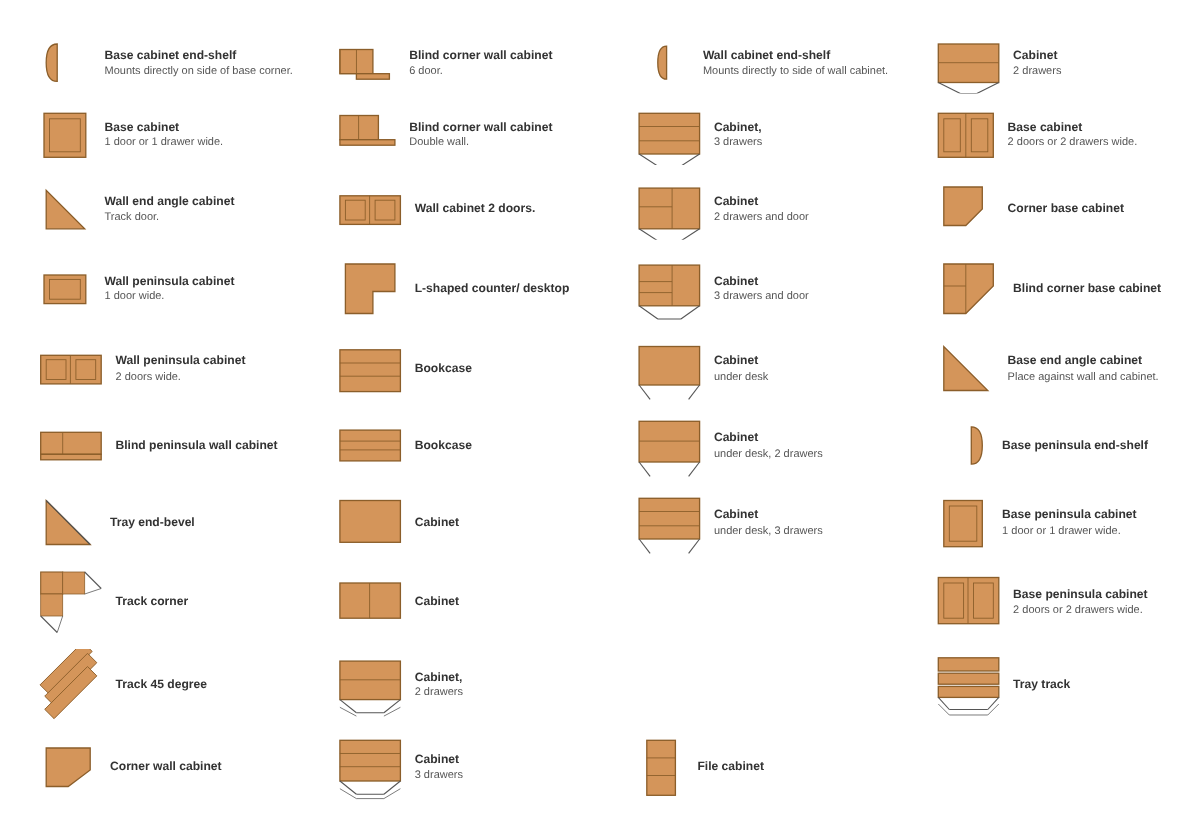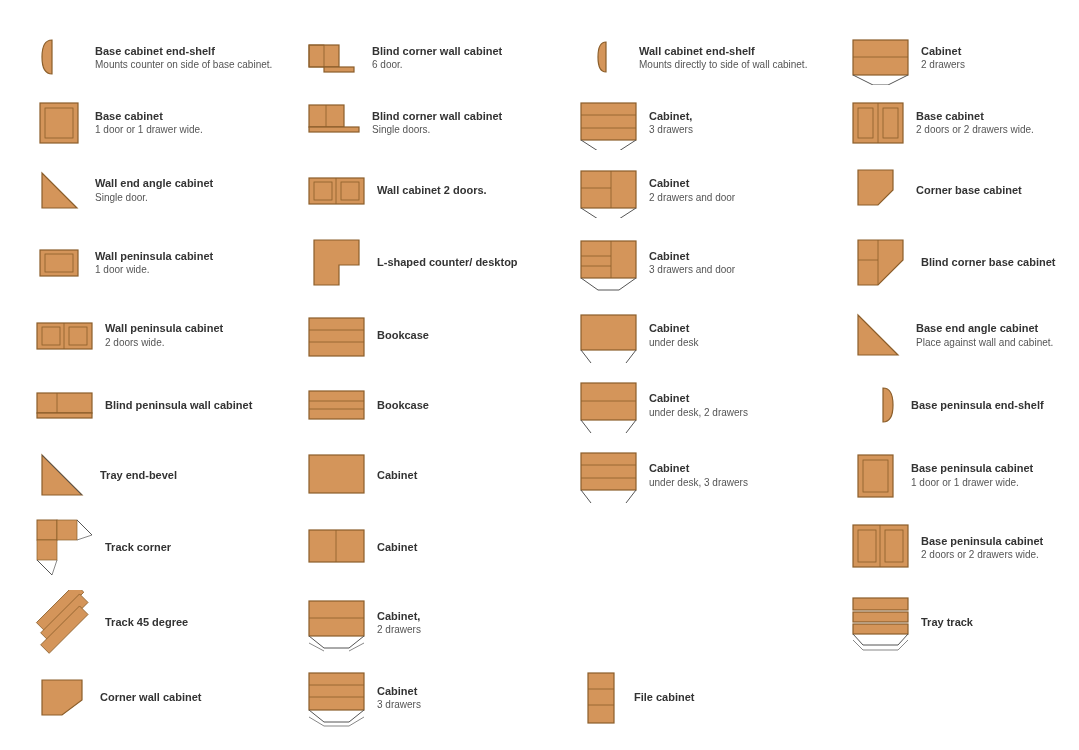--- a/index.html
+++ b/index.html
@@ -72,21 +72,21 @@
   <div class="grid">
 
     <div class="item">
       <div class="item-icon">
         <svg width="55" height="55" viewBox="0 0 55 55">
           <path d="M20,10 Q10,10 10,27 Q10,44 20,44 L20,44 L20,10 Z" class="cab-fill cab-stroke"></path>
         </svg>
       </div>
       <div class="item-label">
         <div class="name">Base cabinet end-shelf</div>
-        <div class="desc">Mounts counter on side of base cabinet.</div>
+        <div class="desc">Mounts directly on side of base corner.</div>
       </div>
     </div>
 
     <div class="item">
       <div class="item-icon">
         <svg width="60" height="55" viewBox="0 0 60 55">
           <rect x="5" y="15" width="30" height="22" class="cab-fill cab-stroke"></rect>
           <rect x="5" y="15" width="15" height="22" class="cab-inner"></rect>
           <rect x="20" y="37" width="30" height="5" class="cab-fill cab-stroke"></rect>
         </svg>
@@ -141,21 +141,21 @@
     <div class="item">
       <div class="item-icon">
         <svg width="60" height="55" viewBox="0 0 60 55">
           <rect x="5" y="10" width="35" height="22" class="cab-fill cab-stroke"></rect>
           <line x1="22" y1="10" x2="22" y2="32" class="cab-inner"></line>
           <rect x="5" y="32" width="50" height="5" class="cab-fill cab-stroke"></rect>
         </svg>
       </div>
       <div class="item-label">
         <div class="name">Blind corner wall cabinet</div>
-        <div class="desc">Single doors.</div>
+        <div class="desc">Double wall.</div>
       </div>
     </div>
 
 
     <div class="item">
       <div class="item-icon">
         <svg width="65" height="55" viewBox="0 0 65 55">
           <rect x="5" y="8" width="55" height="37" class="cab-fill cab-stroke"></rect>
           <line x1="5" y1="20" x2="60" y2="20" class="cab-inner"></line>
           <line x1="5" y1="33" x2="60" y2="33" class="cab-inner"></line>
@@ -186,21 +186,21 @@
     </div>
 
     <div class="item">
       <div class="item-icon">
         <svg width="55" height="55" viewBox="0 0 55 55">
           <polygon points="10,45 10,10 45,45" class="cab-fill cab-stroke"></polygon>
         </svg>
       </div>
       <div class="item-label">
         <div class="name">Wall end angle cabinet</div>
-        <div class="desc">Single door.</div>
+        <div class="desc">Track door.</div>
       </div>
     </div>
 
     <div class="item">
       <div class="item-icon">
         <svg width="65" height="55" viewBox="0 0 65 55">
           <rect x="5" y="15" width="55" height="26" class="cab-fill cab-stroke"></rect>
           <line x1="32" y1="15" x2="32" y2="41" class="cab-inner"></line>
           <rect x="10" y="19" width="18" height="18" class="cab-inner"></rect>
           <rect x="37" y="19" width="18" height="18" class="cab-inner"></rect>

